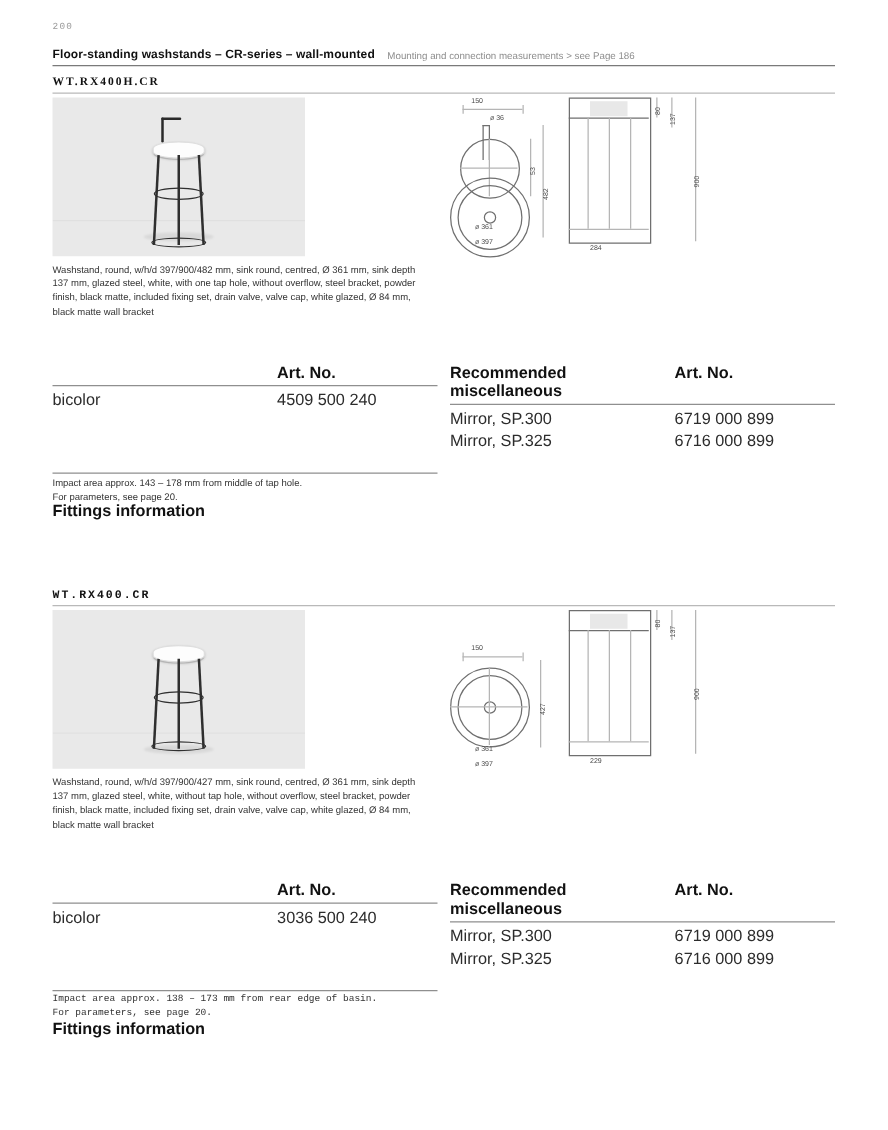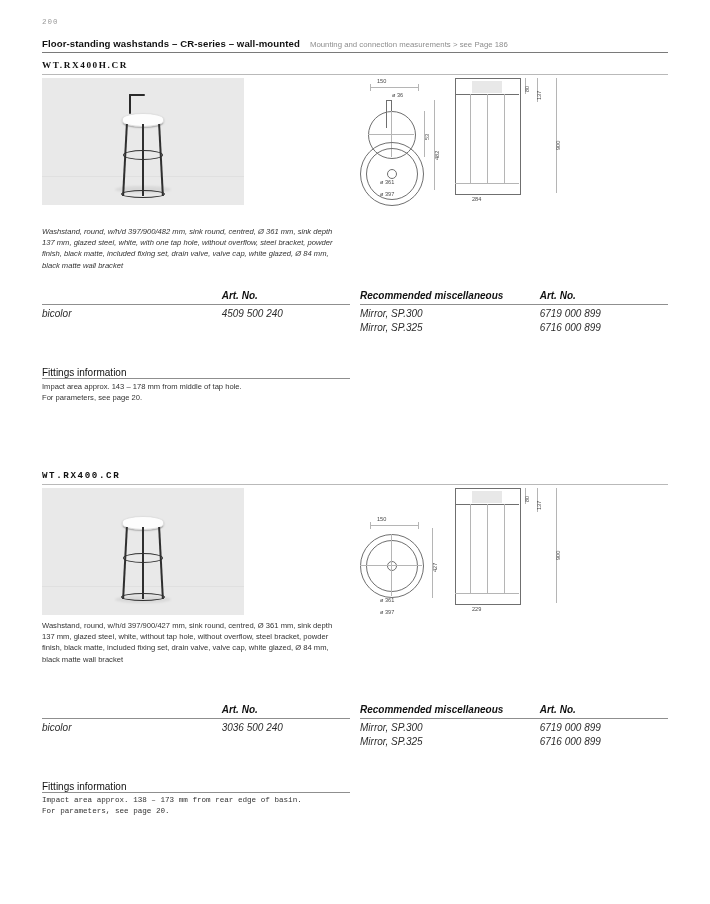--- a/index.html
+++ b/index.html
@@ -136,46 +136,46 @@
     position: absolute;
     font-size: 7.6px;
     line-height: 11.2px;
     color: #333;
     width: 300px;
   }
 
   
   .tbl {
     position: absolute;
-    font-size: 10px;
+    font-size: 13px;
     color: #2c2c2c;
-    font-style: italic;
   }
   .tbl .thead {
     display: flex;
     font-weight: bold;
     color: #111;
     padding-bottom: 3px;
   }
   .tbl .trow {
     display: flex;
     padding-top: 3px;
   }
   .tbl .c1 { width: 182px; }
   .tbl .c2 { width: 130px; }
   .tbl .hline {
     height: 1px;
     background: #8f8f8f;
   }
 
   .fittings-title {
     position: absolute;
-    font-size: 10px;
-    font-weight: normal;
+    font-size: 13px;
+    font-weight: bold;
     color: #111;
+    margin-top: 34px;
   }
   .fittings-body {
     position: absolute;
     font-size: 7.6px;
     line-height: 11.2px;
     color: #333;
   }
 
   
   .tech {
@@ -240,21 +240,21 @@
       <div class="bowl-shadow" style="top:25px; width:40px; height:9px;"></div>
       <div class="bowl" style="top:19px; width:40px; height:12px;"></div>
       <div class="leg" style="left:16px; top:30px; height:72px; transform:rotate(3deg);"></div>
       <div class="leg" style="left:52px; top:30px; height:72px; transform:rotate(-3deg);"></div>
       <div class="leg" style="left:34px; top:30px; height:72px;"></div>
       <div class="ring" style="top:56px; width:38px;"></div>
       <div class="ring" style="top:96px; width:42px; height:6px;"></div>
     </div>
   </div>
 
-  <div class="desc" style="left:42px; top:226px;font-style:italic;">Washstand, round, w/h/d 397/900/482 mm, sink round, centred, Ø 361 mm, sink depth 137 mm, glazed steel, white, with one tap hole, without overflow, steel bracket, powder finish, black matte, included fixing set, drain valve, valve cap, white glazed, Ø 84 mm, black matte wall bracket</div>
+  <div class="desc" style="left:42px; top:210px;">Washstand, round, w/h/d 397/900/482 mm, sink round, centred, Ø 361 mm, sink depth 137 mm, glazed steel, white, with one tap hole, without overflow, steel bracket, powder finish, black matte, included fixing set, drain valve, valve cap, white glazed, Ø 84 mm, black matte wall bracket</div>
 
   <div class="tbl" style="left:42px; top:290px; width:308px;">
     <div class="thead">
       <div class="c1"></div>
       <div class="c2">Art. No.</div>
     </div>
     <div class="hline"></div>
     <div class="trow">
       <div class="c1">bicolor</div>
       <div class="c2">4509 500 240</div>

